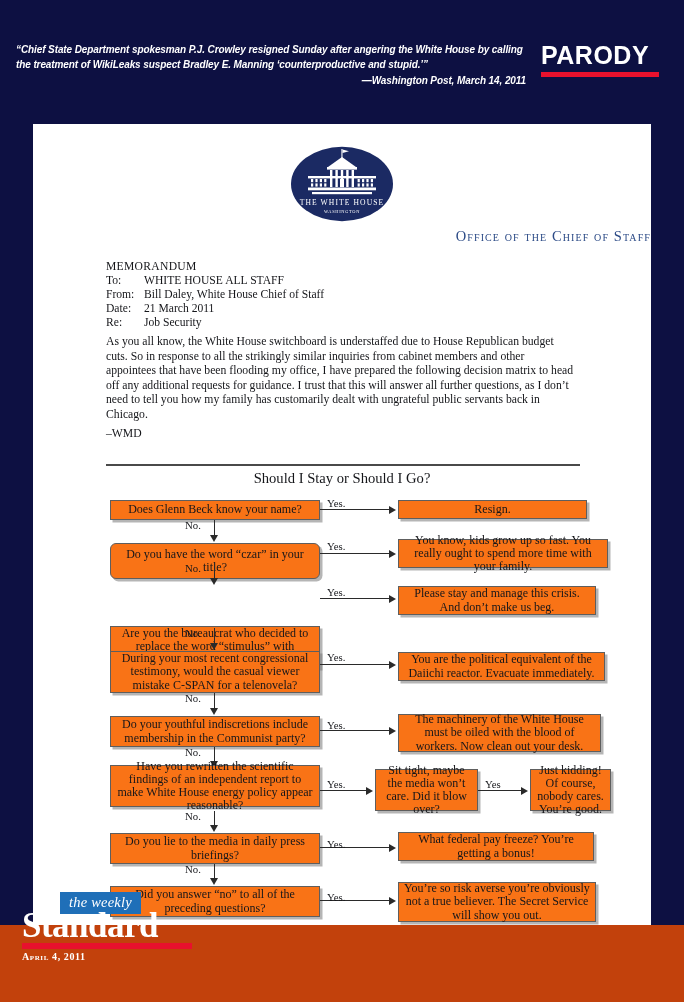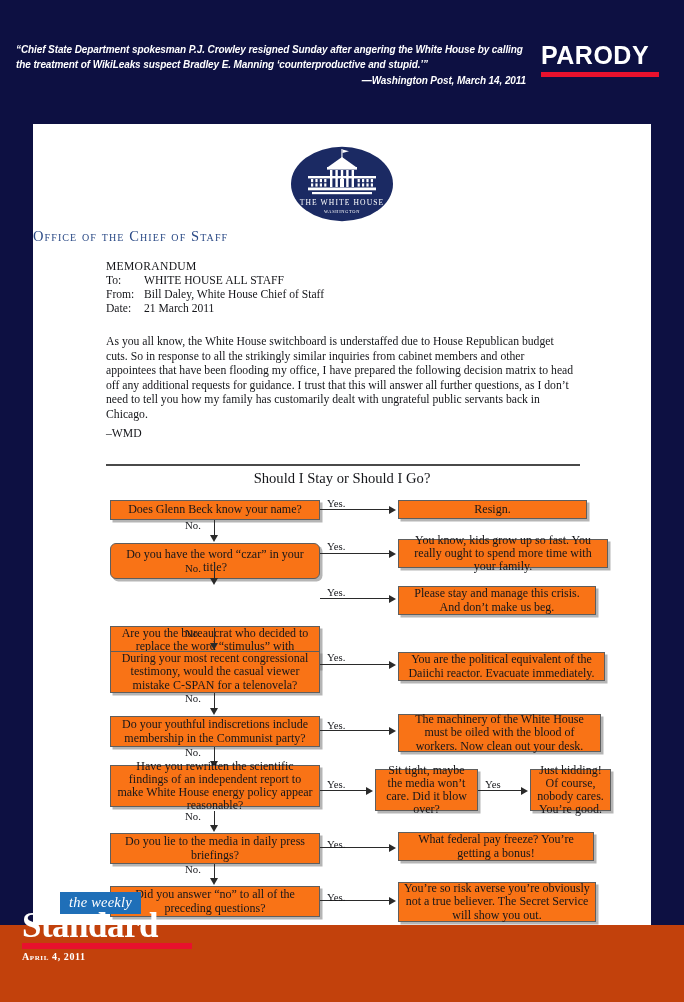--- a/index.html
+++ b/index.html
@@ -48,21 +48,21 @@
     background:#ffffff;
   }
 
   
   #seal-wrap{
     position:absolute;left:0;top:22px;width:618px;text-align:center;
   }
   #seal{display:inline-block;}
 
   #office-title{
-    position:absolute;left:0;top:104px;width:618px;text-align:left;
+    position:absolute;left:0;top:104px;width:618px;text-align:right;
     color:#2b4a86;
     font-family:"Liberation Serif", serif;
     font-size:14.5px;letter-spacing:1.1px;
     font-variant:small-caps;
     font-weight:normal;
   }
 
   
   #memo{
     position:absolute;left:73px;top:136px;width:470px;
@@ -245,20 +245,24 @@
       <span class="memo-val">WHITE HOUSE ALL STAFF</span>
     </div>
     <div class="memo-row">
       <span class="memo-label">From:</span>
       <span class="memo-val">Bill Daley, White House Chief of Staff</span>
     </div>
     <div class="memo-row">
       <span class="memo-label">Date:</span>
       <span class="memo-val">21 March 2011</span>
     </div>
+    <div class="memo-row">
+      <span class="memo-label">Re:</span>
+      <span class="memo-val">Job Security</span>
+    </div>
   </div>
 
   <div id="memo-body">As you all know, the White House switchboard is understaffed due to House Republican budget cuts. So in response to all the strikingly similar inquiries from cabinet members and other appointees that have been flooding my office, I have prepared the following decision matrix to head off any additional requests for guidance. I trust that this will answer all further questions, as I don’t need to tell you how my family has customarily dealt with ungrateful public servants back in Chicago.</div>
   <div id="memo-sign">–WMD</div>
 
   <div id="chart-rule"></div>
   <div id="chart-title">Should I Stay or Should I Go?</div>
 
   <div id="flow">
 

